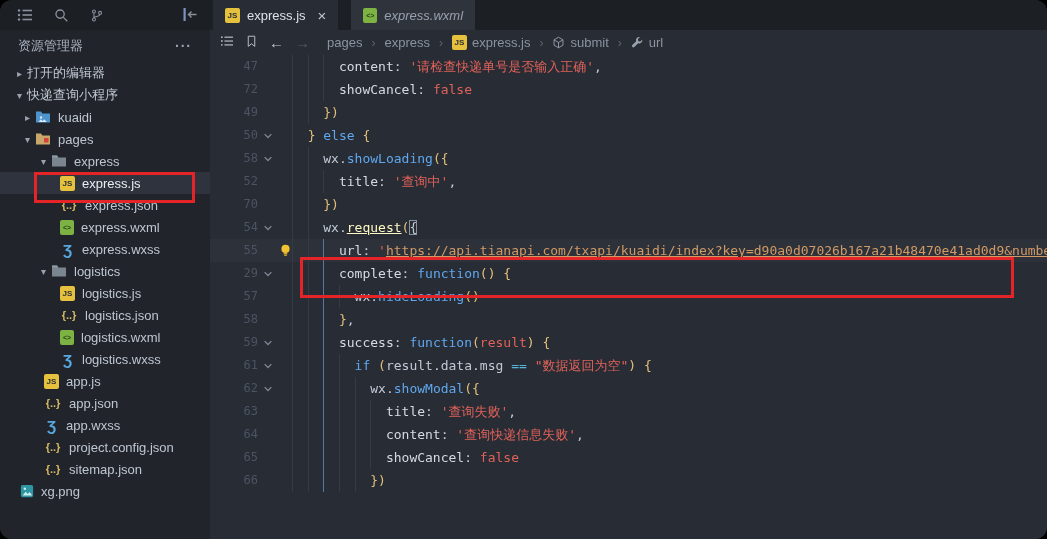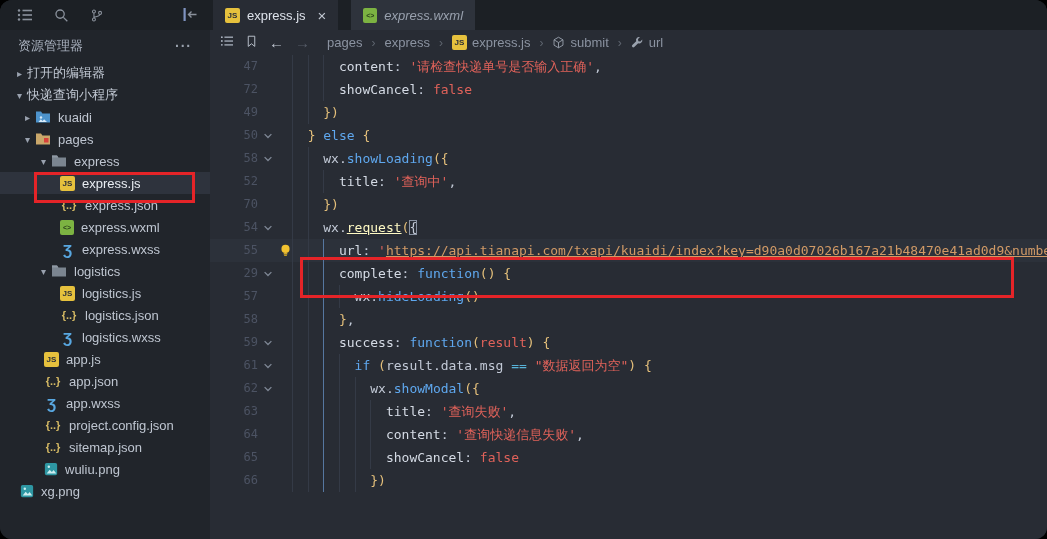--- a/index.html
+++ b/index.html
@@ -191,20 +191,24 @@
         </div>
         <div class="tree-item" style="padding-left: 60px;">
           <span class="fi fi-js">JS</span>
           <span>logistics.js</span>
         </div>
         <div class="tree-item" style="padding-left: 60px;">
           <span class="fi fi-json">{..}</span>
           <span>logistics.json</span>
         </div>
         <div class="tree-item" style="padding-left: 60px;">
+          <span class="fi fi-wxml">&lt;&gt;</span>
+          <span>logistics.wxml</span>
+        </div>
+        <div class="tree-item" style="padding-left: 60px;">
           <span class="fi fi-wxss">Ʒ</span>
           <span>logistics.wxss</span>
         </div>
         <div class="tree-item" style="padding-left: 44px;">
           <span class="fi fi-js">JS</span>
           <span>app.js</span>
         </div>
         <div class="tree-item" style="padding-left: 44px;">
           <span class="fi fi-json">{..}</span>
           <span>app.json</span>
@@ -213,30 +217,20 @@
           <span class="fi fi-wxss">Ʒ</span>
           <span>app.wxss</span>
         </div>
         <div class="tree-item" style="padding-left: 44px;">
           <span class="fi fi-json">{..}</span>
           <span>project.config.json</span>
         </div>
         <div class="tree-item" style="padding-left: 44px;">
           <span class="fi fi-json">{..}</span>
           <span>sitemap.json</span>
-        </div>
-        <div class="tree-item" style="padding-left: 44px;">
-          <span class="fi">
-            <svg width="14" height="14" viewBox="0 0 16 16">
-              <rect x="1" y="1" width="14" height="14" rx="2" fill="#2e97a3"></rect>
-              <circle cx="5.5" cy="5.5" r="1.4" fill="#cdeef0"></circle>
-              <path d="M3 13l3.5-4.2 2.5 2.6 2-2.3 3 3.9z" fill="#cdeef0"></path>
-            </svg>
-          </span>
-          <span>wuliu.png</span>
         </div>
         <div class="tree-item" style="padding-left: 20px;">
           <span class="fi">
             <svg width="14" height="14" viewBox="0 0 16 16">
               <rect x="1" y="1" width="14" height="14" rx="2" fill="#2e97a3"></rect>
               <circle cx="5.5" cy="5.5" r="1.4" fill="#cdeef0"></circle>
               <path d="M3 13l3.5-4.2 2.5 2.6 2-2.3 3 3.9z" fill="#cdeef0"></path>
             </svg>
           </span>
           <span>xg.png</span>

